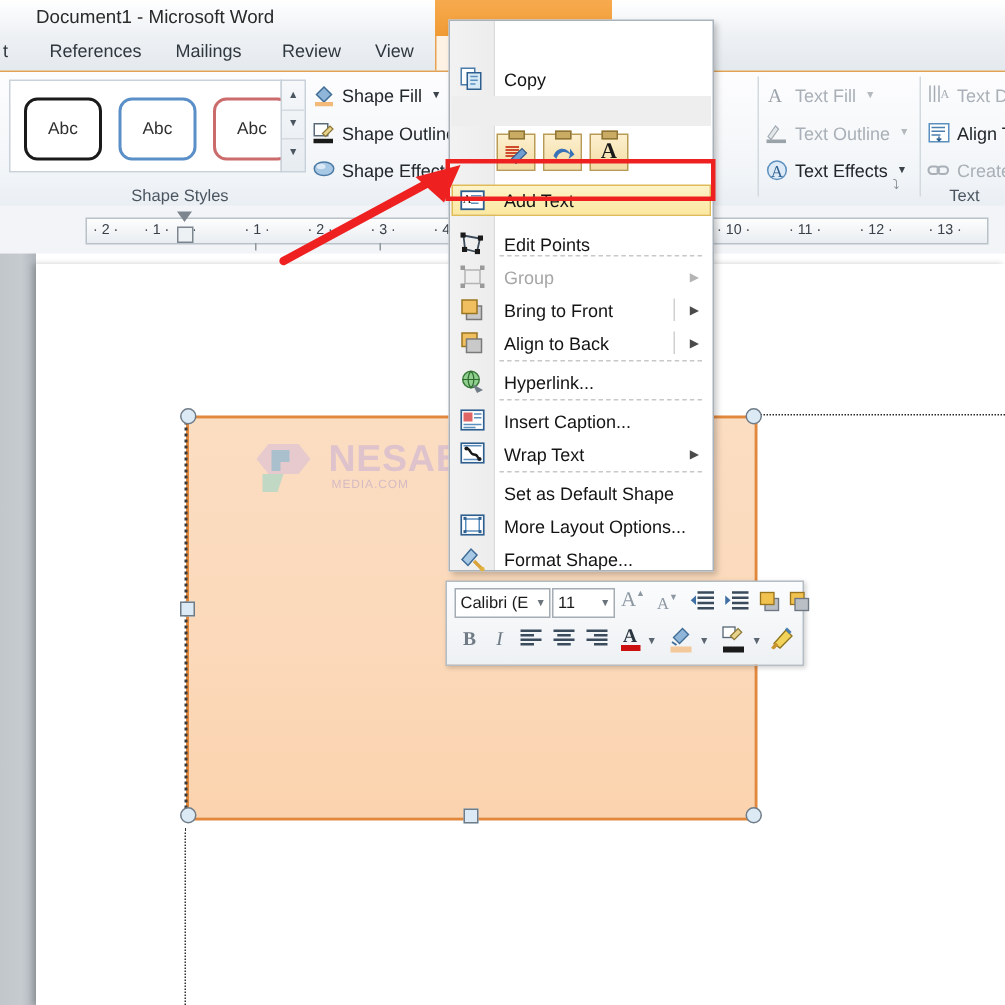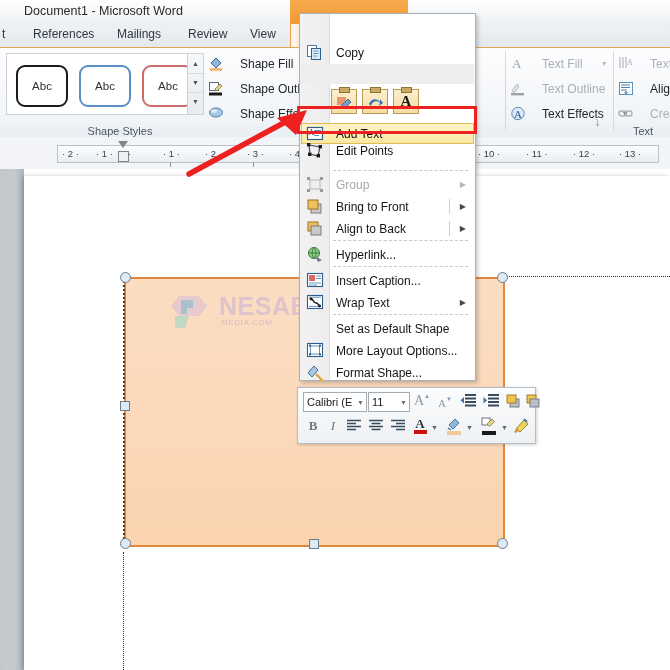--- a/index.html
+++ b/index.html
@@ -80,21 +80,21 @@
     display: flex; align-items: center; justify-content: center;
     font-size: 7px; color: #4a5560;
     border-bottom: 1px solid #d4dae0;
   }
   .scroll-btn.b1 { top: 0; }
   .scroll-btn.b2 { top: 19px; }
   .scroll-btn.b3 { top: 38px; border-bottom: none; }
 
   .ribbon-cmd {
     position: absolute; font-size: 12px; color: #22272c;
-    white-space: nowrap; display: flex; align-items: center; gap: 16px;
+    white-space: nowrap; display: flex; align-items: center; gap: 4px;
   }
   .ribbon-cmd.dim { color: #a9b0b7; }
   .cmd-ico {
     width: 16px; height: 15px; display: inline-block; position: relative; flex: 0 0 16px;
   }
   .caret { font-size: 7px; color: #3b434b; margin-left: 2px; }
   .caret.dim { color: #b3b9bf; }
 
   .group-sep {
     position: absolute; top: 3px; width: 1px; height: 80px; background: #d2d9df;
@@ -500,21 +500,21 @@
       <span class="ctx-ico">
         <svg width="18" height="17" viewBox="0 0 18 17">
           <rect x="1.5" y="2.5" width="15" height="12" fill="#ffffff" stroke="#2f5f8e" stroke-width="1.2"></rect>
           <text x="2.5" y="10" font-family="Liberation Serif, serif" font-size="8" fill="#1a1a1a">A</text>
           <path d="M8 5.5 H15 M8 8 H15 M8 10.5 H13" stroke="#5b8fbe" stroke-width="1"></path>
         </svg>
       </span>
       <span class="ctx-label">Add Text</span>
     </div>
 
-    <div class="ctx-item" style="top:126px;">
+    <div class="ctx-item" style="top:138px;">
       <span class="ctx-ico">
         <svg width="18" height="17" viewBox="0 0 18 17">
           <path d="M3 3 L14 5 L12 14 L4 12 Z" fill="none" stroke="#3d4c5a" stroke-width="1.2"></path>
           <rect x="1" y="1" width="3.4" height="3.4" fill="#1a1a1a"></rect>
           <rect x="12.6" y="3" width="3.4" height="3.4" fill="#1a1a1a"></rect>
           <rect x="10.6" y="12" width="3.4" height="3.4" fill="#1a1a1a"></rect>
           <rect x="2" y="10.6" width="3.4" height="3.4" fill="#1a1a1a"></rect>
         </svg>
       </span>
       <span class="ctx-label">Edit Points</span>

